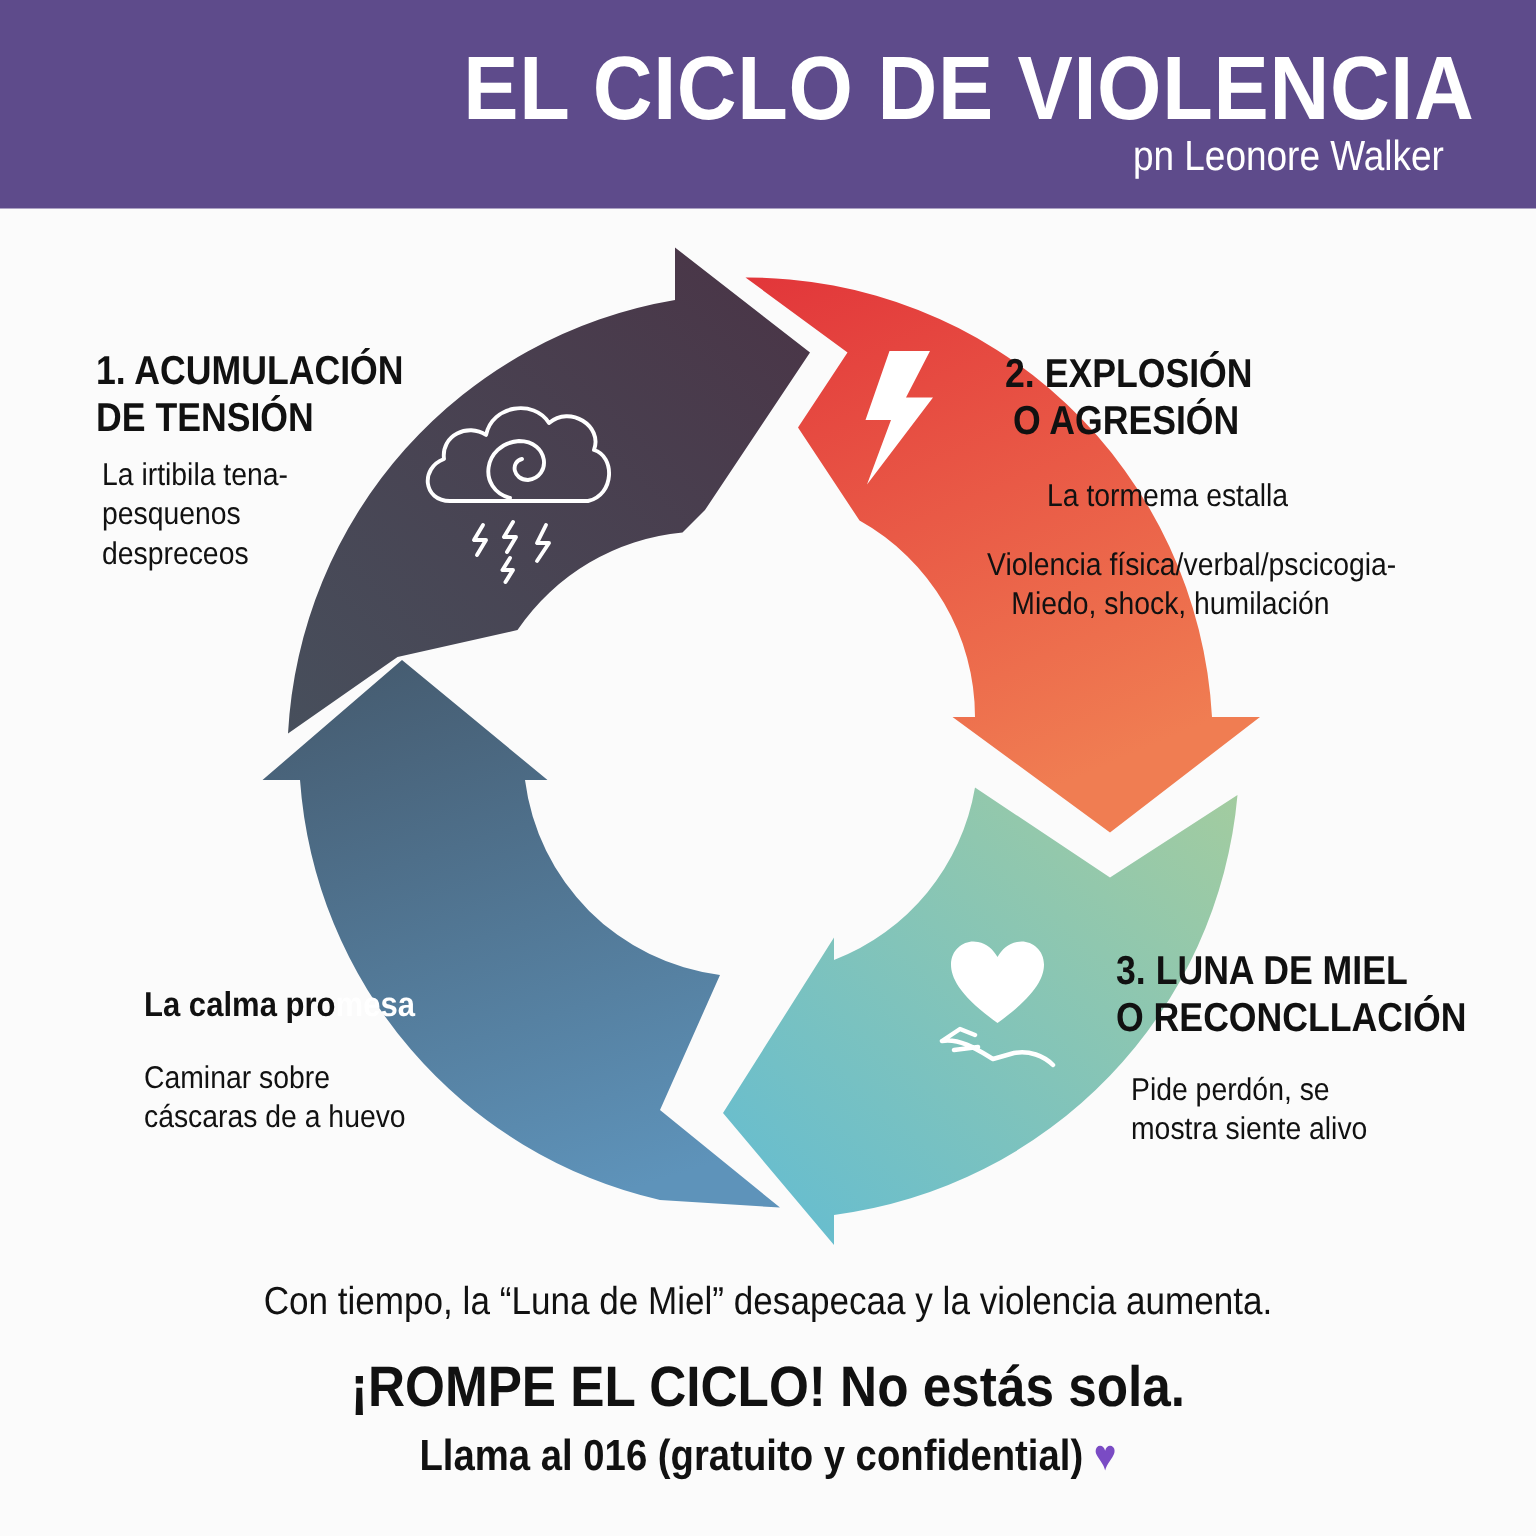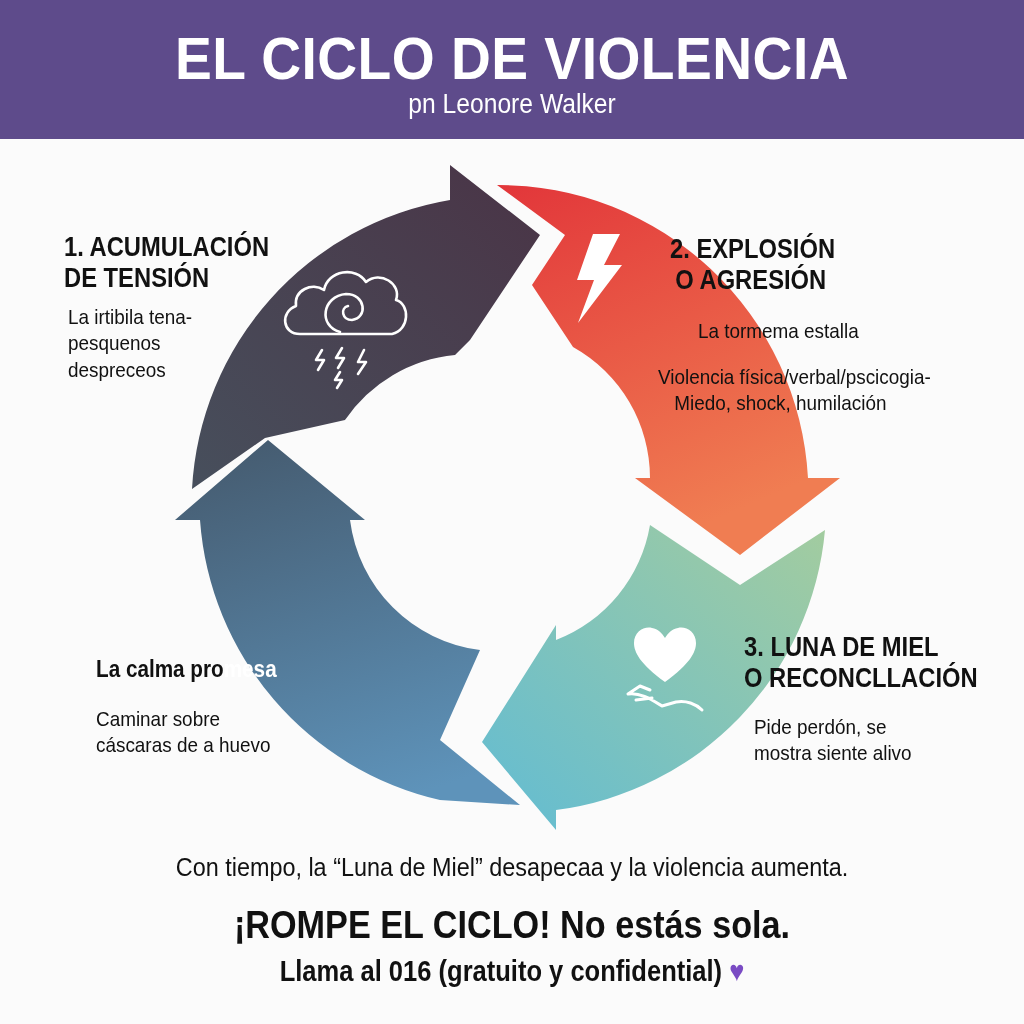--- a/index.html
+++ b/index.html
@@ -6,21 +6,21 @@
   body {
     width: 1024px; height: 1024px; overflow: hidden;
     background: #fbfbfb;
     font-family: "Liberation Sans", "DejaVu Sans", sans-serif;
     position: relative;
     color: #111;
   }
   .header {
     position: absolute; left: 0; top: 0; width: 1024px; height: 139px;
     background: #5e4b8b;
-    text-align: center;
+    text-align: right;
   }
   .title {
     position: absolute; left: 0; right: 0; top: 24px;
     font-size: 60px; font-weight: 700; color: #ffffff; letter-spacing: 0.5px;
     transform: scaleX(0.92);
   }
   .subtitle {
     position: absolute; left: 0; right: 0; top: 88px;
     font-size: 28px; color: #ffffff;
     transform: scaleX(0.88);

